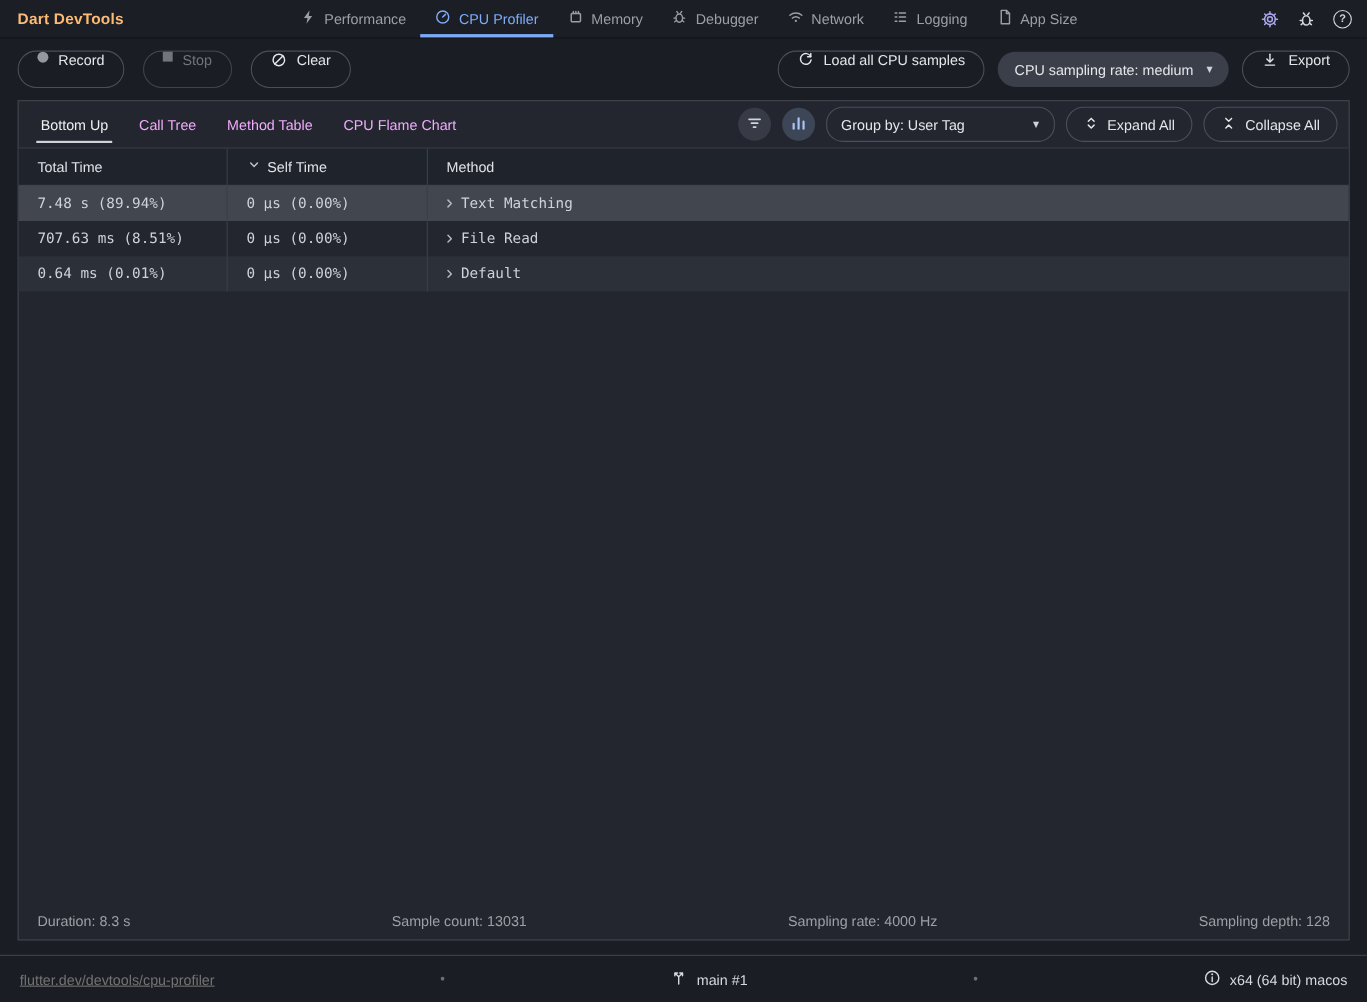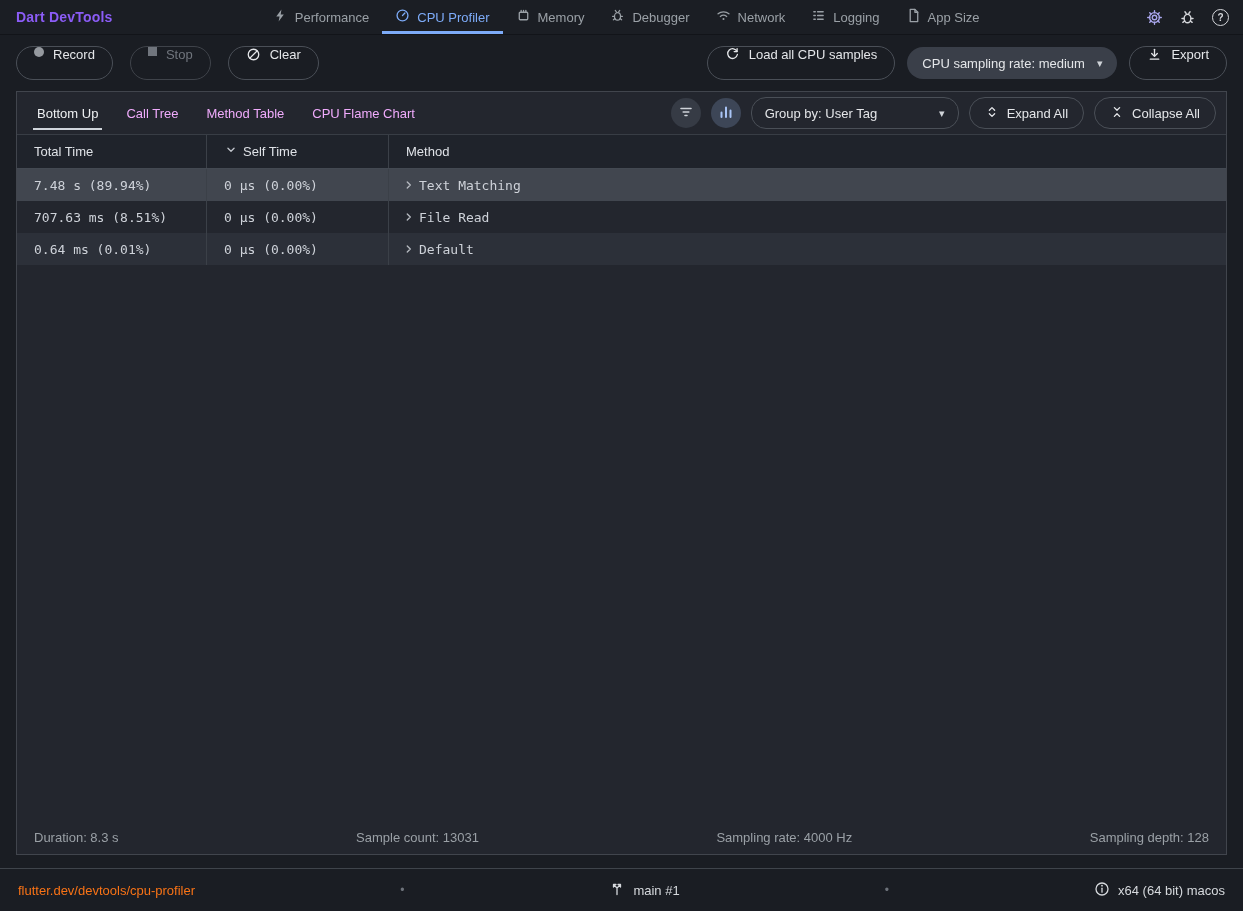--- a/index.html
+++ b/index.html
@@ -5,21 +5,21 @@
   html,body{margin:0;padding:0;}
   body{
     width:1243px;height:911px;overflow:hidden;
     background:#1a1d23;color:#e4e6e9;
     font-family:"Liberation Sans","DejaVu Sans",sans-serif;font-size:13px;
     display:flex;flex-direction:column;
   }
   
   .appbar{flex:0 0 34px;height:34px;display:flex;align-items:stretch;background:#1b1e24;
     border-bottom:1px solid #121419;padding:0 14px 0 16px;}
-  .app-title{font-weight:700;font-size:14px;color:#8b5cf6;align-self:center;letter-spacing:.2px;white-space:nowrap;}
+  .app-title{font-weight:700;font-size:14px;color:#fdba74;align-self:center;letter-spacing:.2px;white-space:nowrap;}
   .nav{display:flex;flex:1;justify-content:center;align-items:stretch;}
   .nav-item{display:flex;align-items:center;gap:7px;padding:0 13px;color:#9aa0a6;
     border-bottom:3px solid transparent;border-top:3px solid transparent;cursor:pointer;white-space:nowrap;}
   .nav-item.active{color:#7dabf8;border-bottom-color:#7dabf8;}
   .nav-item svg{width:15px;height:15px;}
   .appbar-right{display:flex;align-items:center;gap:16px;padding-left:6px;}
   .icon-btn{display:flex;align-items:center;justify-content:center;color:#d5d7db;cursor:pointer;}
   .icon-btn svg{width:17px;height:17px;}
   .gear{color:#a9a6ec;}
   .help-circle{width:15px;height:15px;border:1.5px solid #d5d7db;border-radius:50%;
@@ -71,21 +71,21 @@
   .tr.dark{background:#23262e;}
   .tr.mid{background:#2c3039;}
   .tree-chevron{display:flex;align-items:center;margin:0 3px 0 -4px;color:#b6bac1;}
   .tree-chevron svg{width:14px;height:14px;}
   .panel-fill{flex:1;}
   .panel-status{flex:0 0 34px;height:34px;display:flex;align-items:center;justify-content:space-between;
     padding:0 17px;color:#9aa0a6;}
   
   .footer{flex:0 0 42px;height:42px;border-top:1px solid #3f444b;display:flex;align-items:center;
     justify-content:space-between;padding:0 18px;color:#d6d9dd;}
-  .footer-link{color:#f97316;cursor:pointer;}
+  .footer-link{color:#737373;text-decoration:underline;cursor:pointer;}
   .dot-sep{color:#6d727a;font-size:12px;}
   .footer-group{display:flex;align-items:center;gap:8px;}
   .footer-group svg{width:16px;height:16px;color:#d6d9dd;}
 </style>
 </head>
 <body>
 
 <header class="appbar">
   <div class="app-title">Dart DevTools</div>
 

